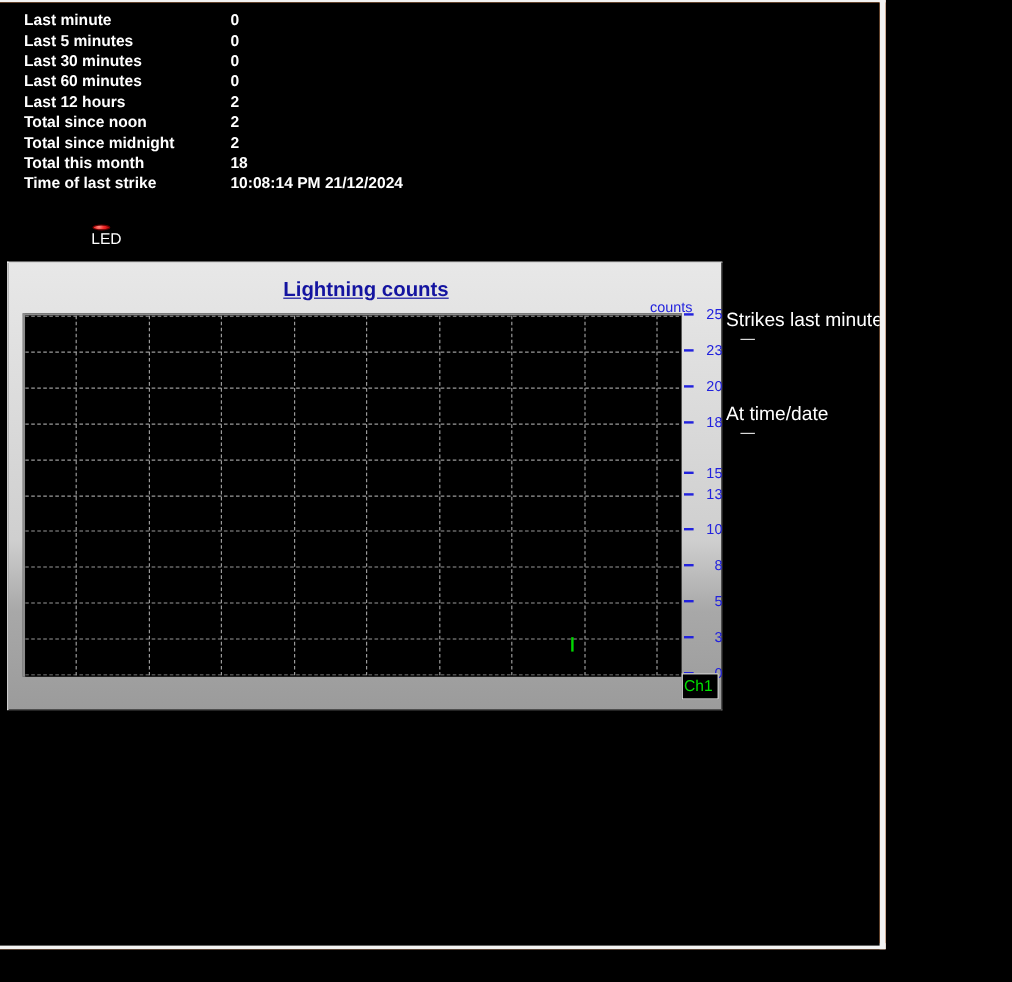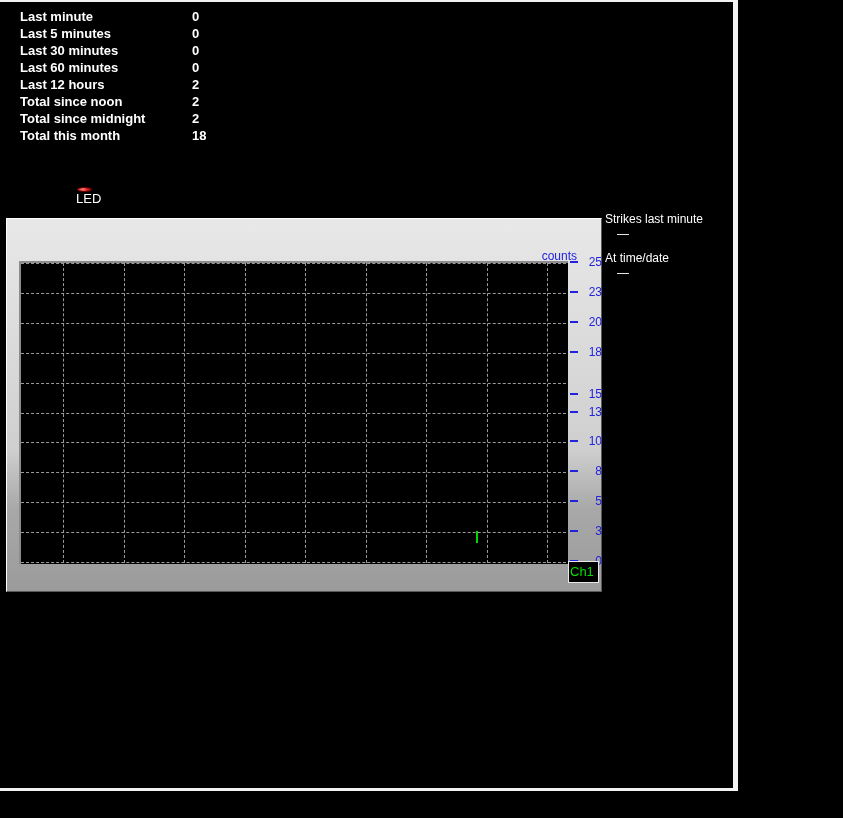--- a/index.html
+++ b/index.html
@@ -243,23 +243,24 @@
 
   
   #right-readout {
     position: absolute;
     left: 605px;
     top: 210px;
     width: 125px;
   }
   .readout-title {
     color: #ffffff;
-    font-size: 12px;
+    font-size: 16px;
     line-height: 15px;
     white-space: nowrap;
+    margin-top: 48px;
   }
   .readout-value {
     color: #ffffff;
     font-size: 12px;
     line-height: 15px;
     padding-left: 12px;
     margin-bottom: 9px;
   }
 </style>
 </head>
@@ -294,29 +295,34 @@
           <span class="stat-value">2</span>
         </div>
         <div class="stat-row">
           <span class="stat-label">Total since midnight</span>
           <span class="stat-value">2</span>
         </div>
         <div class="stat-row">
           <span class="stat-label">Total this month</span>
           <span class="stat-value">18</span>
         </div>
+        <div class="stat-row">
+          <span class="stat-label">Time of last strike</span>
+          <span class="stat-value">10:08:14 PM 21/12/2024</span>
+        </div>
       </div>
 
     <div id="led-block">
       <span id="led-lamp"></span>
       <span id="led-label">LED</span>
     </div>
 
     <div id="chart-panel">
 
+      <div id="chart-title">Lightning counts</div>
       <div id="y-axis-unit">counts</div>
 
       <div id="plot-frame">
         <div id="plot-area">
             <div class="grid-h" style="top: 0px;"></div>
             <div class="grid-h" style="top: 30px;"></div>
             <div class="grid-h" style="top: 60px;"></div>
             <div class="grid-h" style="top: 90px;"></div>
             <div class="grid-h" style="top: 120px;"></div>
             <div class="grid-h" style="top: 150px;"></div>

